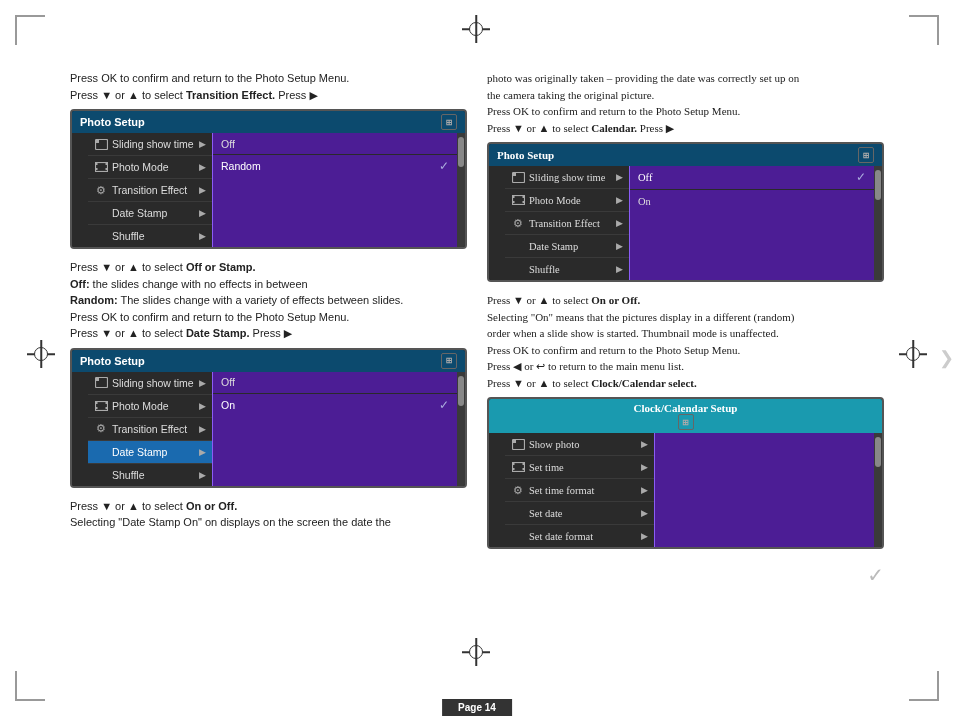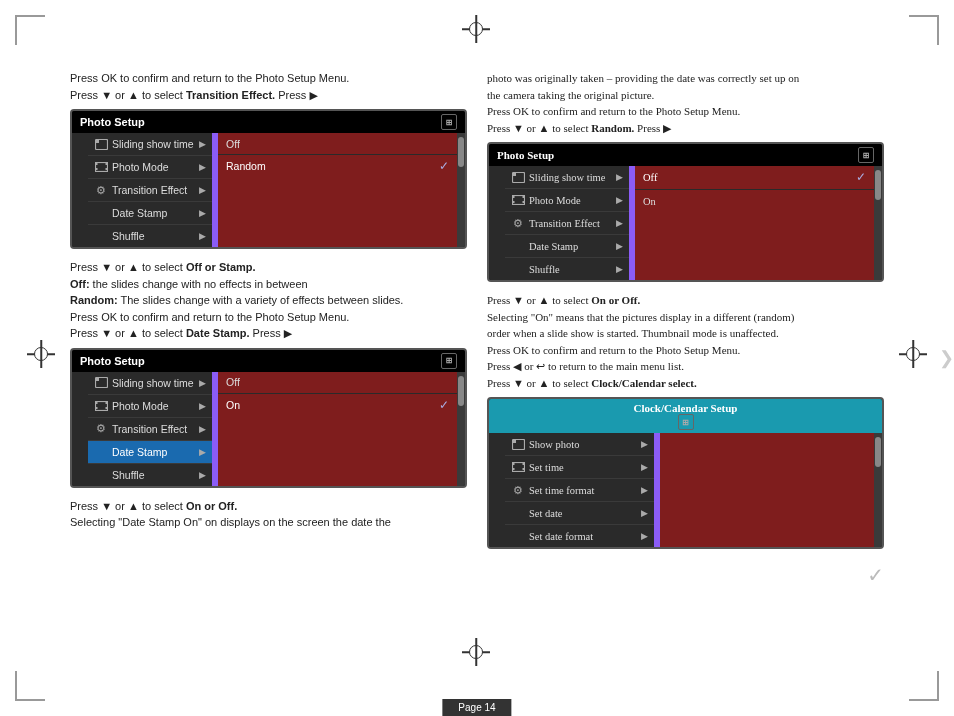--- a/index.html
+++ b/index.html
@@ -108,40 +108,40 @@
     .menu-container {
       background: #1a1a1a;
       border: 2px solid #555;
       border-radius: 4px;
       overflow: hidden;
       margin-bottom: 10px;
       position: relative;
     }
 
     .menu-header {
-      background: #000000;
+      background: #0c4a6e;
       color: white;
       font-size: 11px;
       font-weight: bold;
       padding: 3px 8px;
       display: flex;
       align-items: center;
       justify-content: space-between;
     }
 
     .menu-left {
       background: #2a2a2a;
       flex: 0 0 140px;
       padding-left: 16px;
     }
 
     .menu-right {
-      background: #7f1d1d;
+      background: #4c1d95;
       flex: 1;
-      border-left: 6px solid #8b5cf6;
+      border-left: 1px solid #8b5cf6;
     }
 
     .menu-item {
       display: flex;
       align-items: center;
       padding: 4px 6px;
       color: #ddd;
       font-size: 10.5px;
       gap: 4px;
       min-height: 22px;
@@ -209,21 +209,21 @@
     
     .page-footer {
       position: absolute;
       bottom: 0;
       left: 50%;
       transform: translateX(-50%);
       background: #333;
       color: white;
       font-size: 10px;
       padding: 3px 16px;
-      font-weight: normal;
+      font-weight: bold;
     }
 
     
     .right-side-arrow {
       position: absolute;
       right: 0;
       top: 50%;
       transform: translateY(-50%);
       color: #ccc;
       font-size: 18px;
@@ -430,21 +430,21 @@
     </div>
 
   </div>
 
   <div class="right-col">
 
     <div class="text-block">
       photo was originally taken – providing the date was correctly set up on<br>
       the camera taking the original picture.<br>
       Press OK to confirm and return to the Photo Setup Menu.<br>
-      Press ▼ or ▲ to select <strong>Random.</strong> Press ▶
+      Press ▼ or ▲ to select <strong>Calendar.</strong> Press ▶
     </div>
 
     <div class="menu-container">
       <div class="menu-header">
         <span>Photo Setup</span>
         <div class="corner-icon">⊞</div>
       </div>
       <div class="menu-body-wrapper">
         <div class="menu-main-area">
           <div class="menu-left">

